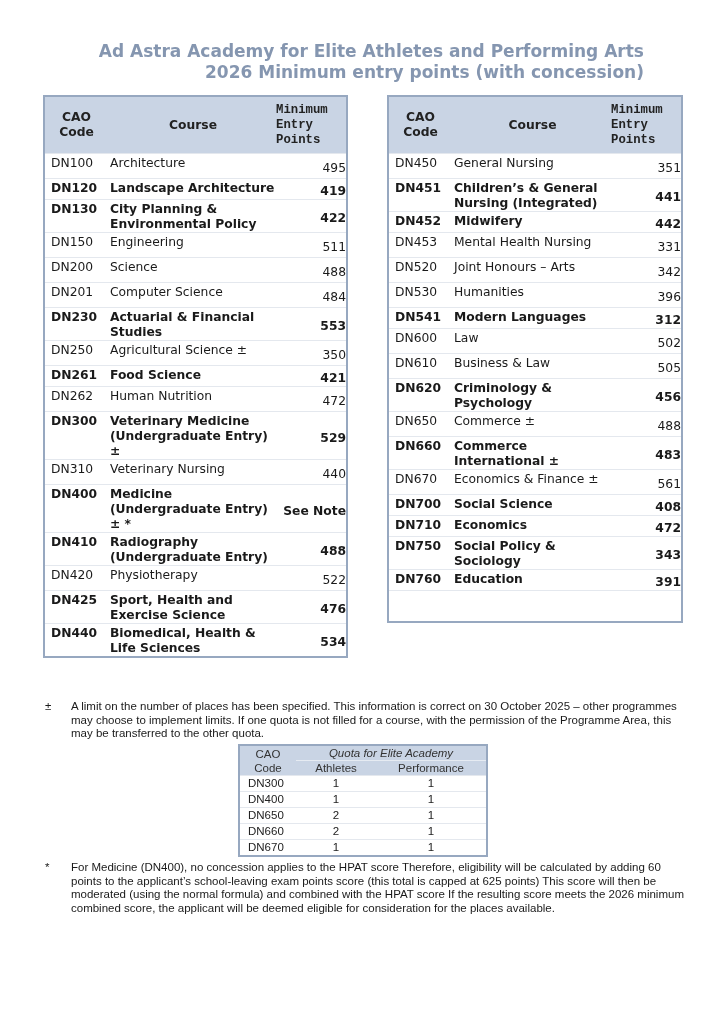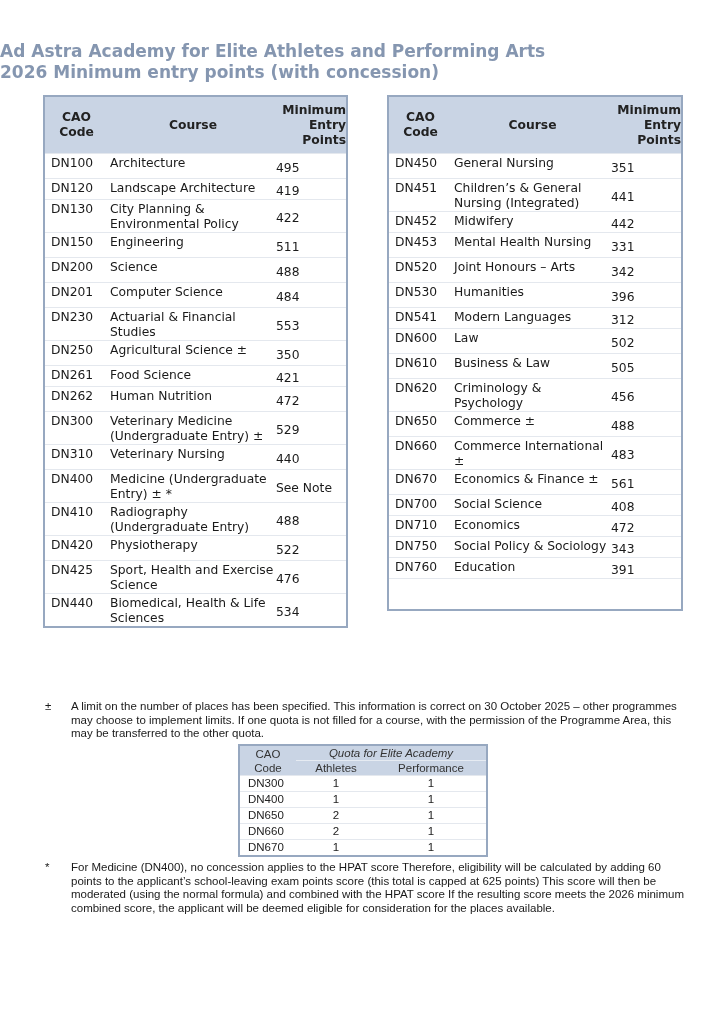--- a/index.html
+++ b/index.html
@@ -1,34 +1,34 @@
 <!DOCTYPE html>
 <html><head>
   <meta charset="utf-8">
   <style>
     html, body { margin: 0; padding: 0; background: #ffffff; }
     body { width: 724px; height: 1024px; position: relative; overflow: hidden;
            font-family: "DejaVu Sans", sans-serif; color: #1a1a1a; }
-    .title { position: absolute; top: 41px; left: 0; width: 628px; text-align: left;
+    .title { position: absolute; top: 41px; left: 16px; width: 628px; text-align: right;
              color: #8596b0; font-weight: bold; font-size: 17px; line-height: 21px; }
     .tbl-wrap { position: absolute; top: 95px; border: 2px solid #97a8c0; background: #fff; }
     .tbl-left { left: 43px; width: 301px; }
     .tbl-right { left: 387px; width: 292px; }
     table.main { border-collapse: collapse; width: 100%; font-size: 12.3px; }
     table.main thead th { background: #c9d4e4; font-weight: bold; color: #222;
                           height: 56px; padding: 0; vertical-align: middle; line-height: 15px; }
     table.main th.c-code { width: 60px; text-align: center; }
     table.main th.c-course { text-align: center; padding-left: 2px; }
-    table.main th.c-pts { width: 70px; text-align: right; }
+    table.main th.c-pts { width: 70px; text-align: left; font-family: Liberation Mono, monospace; }
     table.main td { border-top: 1.5px solid #e4e8ee; padding: 0; vertical-align: top; line-height: 15px; }
     table.main td.code { padding: 2px 0 0 6px; width: 57px; }
     table.main td.course { padding: 2px 0 0 2px; }
-    table.main td.pts { text-align: left; vertical-align: middle; padding-top: 5px; margin-top: 48px; }
+    table.main td.pts { text-align: right; vertical-align: middle; padding-top: 5px; margin-top: 48px; }
     table.main tbody tr { height: 25px; }
-    table.main tbody tr.two { height: 14px; }
+    table.main tbody tr.two { height: 14px; font-weight: bold; }
     table.main tbody tr.empty { height: 30px; }
     .notes { position: absolute; left: 43px; width: 645px; font-family: "Liberation Sans", sans-serif;
              font-size: 11.5px; line-height: 13.6px; color: #1a1a1a; }
     .note-row { display: flex; }
     .note-sym { width: 26px; flex: none; padding-left: 2px; }
     .note-text { flex: 1; }
     .note1 { top: 700px; }
     .note2 { top: 861px; }
     .quota-wrap { position: absolute; left: 238px; top: 744px; width: 246px;
                   border: 2px solid #97a8c0; background: #fff; }

